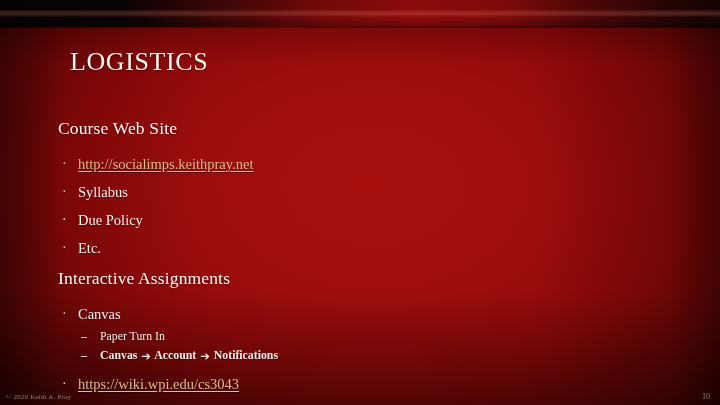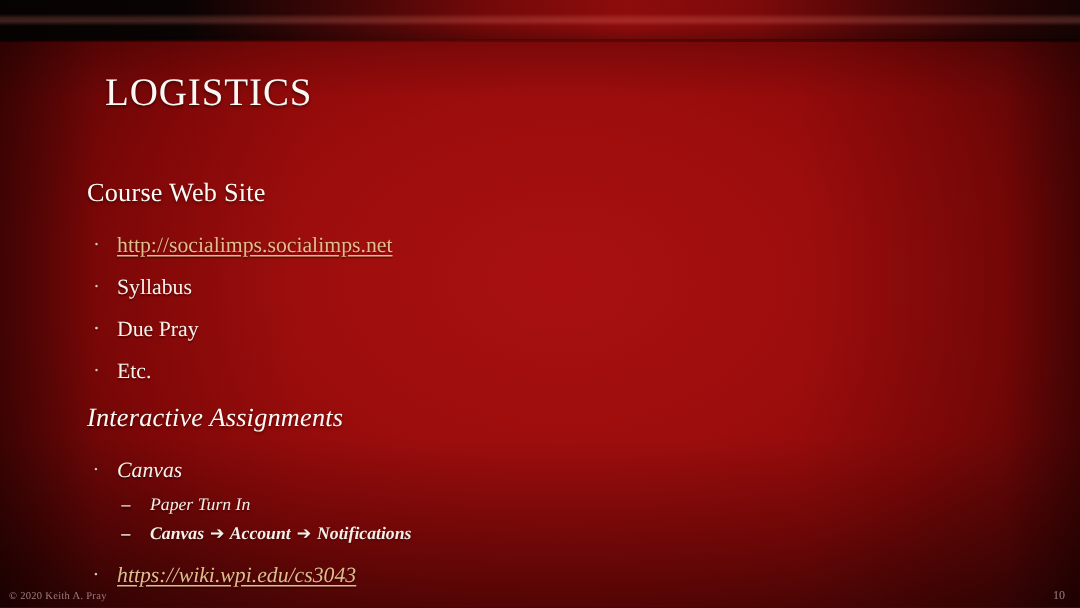--- a/index.html
+++ b/index.html
@@ -162,21 +162,21 @@
   .columns {
     position: absolute;
     left: 58px;
     top: 118px;
     width: 630px;
     display: flex;
     gap: 0;
     flex-direction: column;
   }
   .col { width: 320px; }
-  .col-right { width: 310px; font-style: italic; }
+  .col-right { width: 310px; }
 
   .col-head {
     font-size: 17.5px;
     color: #fdfaf6;
     margin-bottom: 17px;
     letter-spacing: 0.15px;
     text-shadow: 0 1px 2px rgba(0,0,0,0.4);
   }
 
   ul.lvl1 {
@@ -279,32 +279,32 @@
 
   <div class="slide-title">LOGISTICS</div>
 
   <div class="columns">
 
     <div class="col">
       <div class="col-head">Course Web Site</div>
       <ul class="lvl1">
         <li class="item">
           <span class="bullet">·</span>
-          <span class="link">http://socialimps.socialimps.net</span>
+          <span class="link">http://socialimps.keithpray.net</span>
         </li>
         <li class="item">
           <span class="bullet">·</span>
           <span>Syllabus</span>
         </li>
         <li class="item">
           <span class="bullet">·</span>
         </li>
         <li class="item">
           <span class="bullet">·</span>
-          <span>Due Pray</span>
+          <span>Due Policy</span>
         </li>
         <li class="item">
           <span class="bullet">·</span>
           <span>Etc.</span>
         </li>
       </ul>
     </div>
 
     <div class="col-right">
       <div class="col-head">Interactive Assignments</div>

